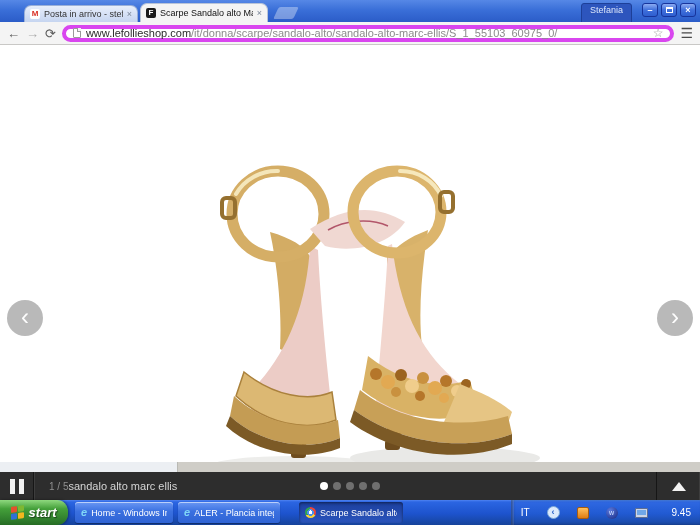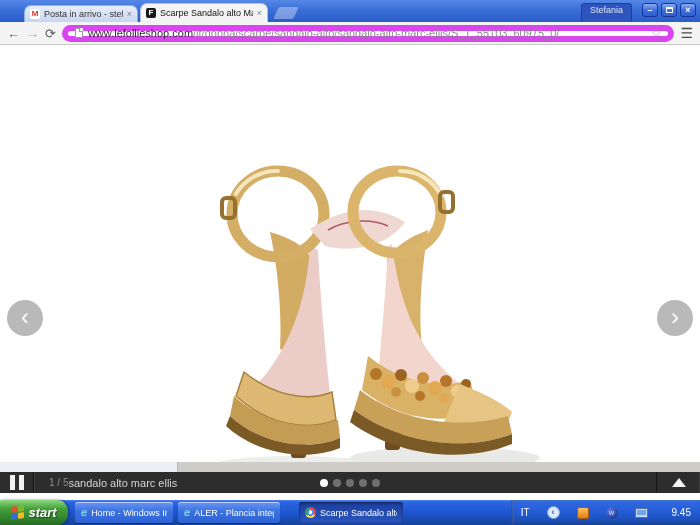--- a/index.html
+++ b/index.html
@@ -30,21 +30,21 @@
   .win-btn { width:16px; height:14px; border-radius:3px; border:1px solid #17349b;
     background:linear-gradient(180deg,#8cabf2,#4070dc 50%,#2e5ecf);
     color:#fff; font-size:9px; font-weight:bold; display:flex; align-items:center; justify-content:center; }
   .win-btn .restore-glyph { width:7px; height:6px; border:1px solid #fff; border-top-width:2px; }
 
   
   .toolbar { position:absolute; left:0; top:22px; width:700px; height:23px; background:#f4f4f4;
     border-bottom:1px solid #c9c8c6; display:flex; align-items:center; padding:0 7px; gap:6px; }
   .nav-ico { font-size:13px; line-height:1; color:#5a5a5a; }
   .nav-ico.disabled { color:#ababab; }
-  .omnibox { flex:1; height:17px; background:#fff; border:6px solid #d946ef; border-radius:9px;
+  .omnibox { flex:1; height:17px; background:#fff; border:4px solid #d946ef; border-radius:9px;
     display:flex; align-items:center; padding:0 7px; gap:5px; min-width:0; }
   .doc-ico { width:8px; height:10px; border:1px solid #9a9a9a; border-radius:1px; background:#fff; position:relative; flex:0 0 auto; }
   .doc-ico::after { content:""; position:absolute; right:-1px; top:-1px; width:3px; height:3px; background:#f4f4f4; border-left:1px solid #9a9a9a; border-bottom:1px solid #9a9a9a; }
   .url { font-size:11px; white-space:nowrap; overflow:hidden; flex:1; }
   .url .domain { color:#2b2b2b; }
   .url .path { color:#8b8b8b; }
   .star-ico { color:#9a9a9a; font-size:12px; margin-left:auto; flex:0 0 auto; }
   .menu-ico { color:#4a4a4a; font-size:14px; line-height:1; }
 
   
@@ -53,21 +53,21 @@
     color:#fdfdfd; font-size:24px; line-height:33px; text-align:center; font-weight:300; }
   .nav-prev { left:7px; top:254px; }
   .nav-next { right:7px; top:254px; }
   .product-photo { position:absolute; left:160px; top:88px; }
 
   
   .hscrollbar { position:absolute; left:0; top:462px; width:700px; height:10px; background:#cfcdc7; }
   .hscroll-thumb { position:absolute; left:0; top:0; width:178px; height:10px; background:#eceff3; border-right:1px solid #b9b9b4; }
 
   
-  .gallery-bar { position:absolute; left:0; top:472px; width:700px; height:21px; background:#2d2d2d;
+  .gallery-bar { position:absolute; left:0; top:472px; width:700px; height:28px; background:#2d2d2d;
     display:flex; align-items:center; color:#cfcfcf; }
   .pause-btn { width:34px; height:100%; display:flex; align-items:center; justify-content:center; gap:4px;
     border-right:1px solid #161616; box-shadow:1px 0 0 #3d3d3d; }
   .pause-btn i { display:block; width:5px; height:15px; background:#f2f2f2; }
   .slide-counter { font-size:10px; color:#8f8f8f; margin-left:15px; }
   .slide-caption { font-size:11px; color:#d4d4d4; }
   .dots { position:absolute; left:50%; transform:translateX(-50%); display:flex; gap:5px; }
   .dot { width:8px; height:8px; border-radius:50%; background:#6f6f6f; }
   .dot.active { background:#fff; }
   .thumbs-btn { margin-left:auto; width:44px; height:100%; display:flex; align-items:center; justify-content:center;

